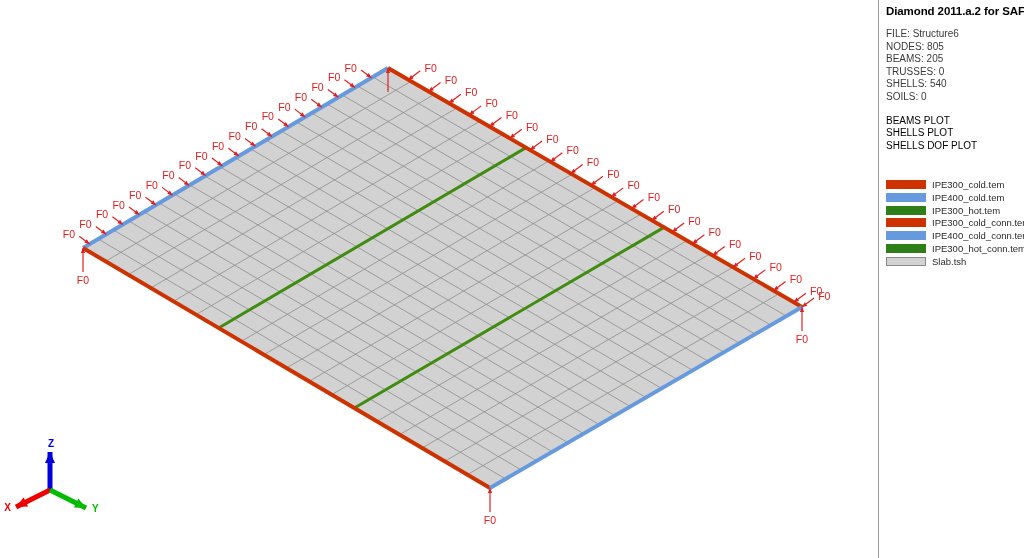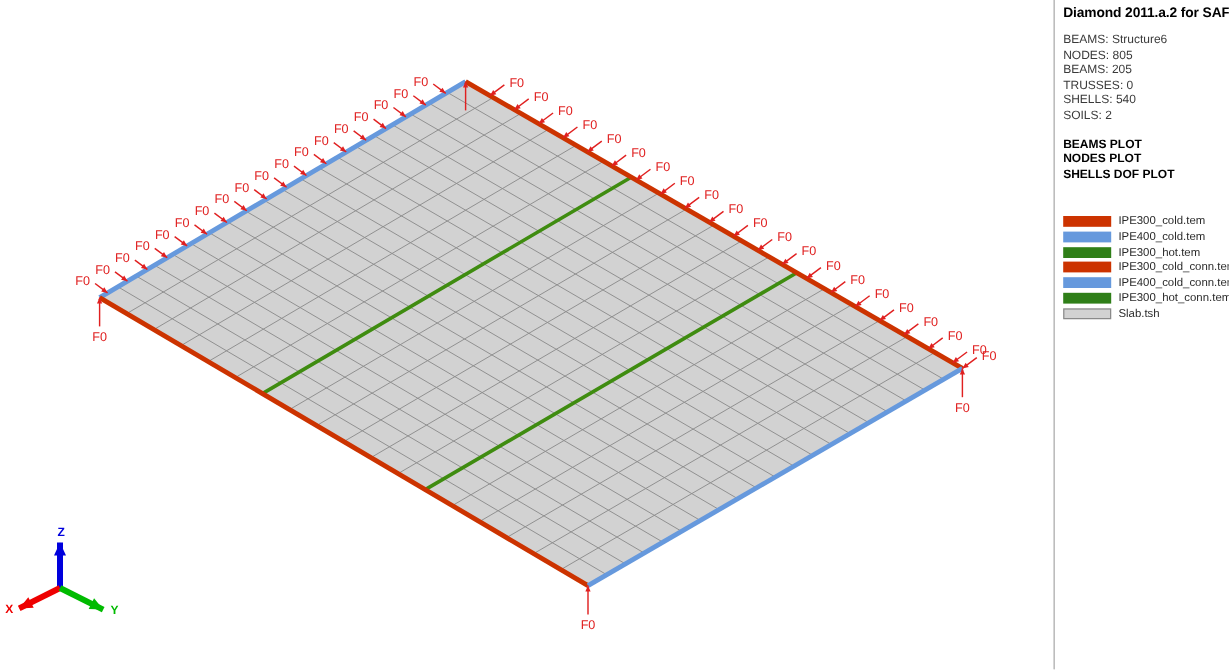--- a/index.html
+++ b/index.html
@@ -66,21 +66,21 @@
     font-size: 10px;
     color: #3a3a3a;
     line-height: 12.6px;
     white-space: nowrap;
   }
   #plot-modes {
     margin-top: 11px;
   }
   .plot-mode {
     font-size: 10px;
-    font-weight: bold;
+    font-weight: normal;
     color: #000000;
     line-height: 12.6px;
     white-space: nowrap;
   }
   
   #legend {
     margin-top: 26px;
   }
   .legend-row {
     display: flex;
@@ -404,31 +404,31 @@
         </g>
     </svg>
   </div>
 
   <div id="panel-divider"></div>
 
   <div id="info-panel">
     <div id="panel-title">Diamond 2011.a.2 for SAFIR</div>
 
     <div id="stats-list">
-        <div class="stat-line">BEAMS: Structure6</div>
+        <div class="stat-line">FILE: Structure6</div>
         <div class="stat-line">NODES: 805</div>
         <div class="stat-line">BEAMS: 205</div>
         <div class="stat-line">TRUSSES: 0</div>
         <div class="stat-line">SHELLS: 540</div>
-        <div class="stat-line">SOILS: 2</div>
+        <div class="stat-line">SOILS: 0</div>
       </div>
 
     <div id="plot-modes">
         <div class="plot-mode">BEAMS PLOT</div>
-        <div class="plot-mode">NODES PLOT</div>
+        <div class="plot-mode">SHELLS PLOT</div>
         <div class="plot-mode">SHELLS DOF PLOT</div>
       </div>
 
     <div id="legend">
         <div class="legend-row">
           <div class="legend-swatch" style="background: rgb(204, 51, 0);"></div>
           <div class="legend-label">IPE300_cold.tem</div>
         </div>
         <div class="legend-row">
           <div class="legend-swatch" style="background: rgb(102, 153, 221);"></div>

